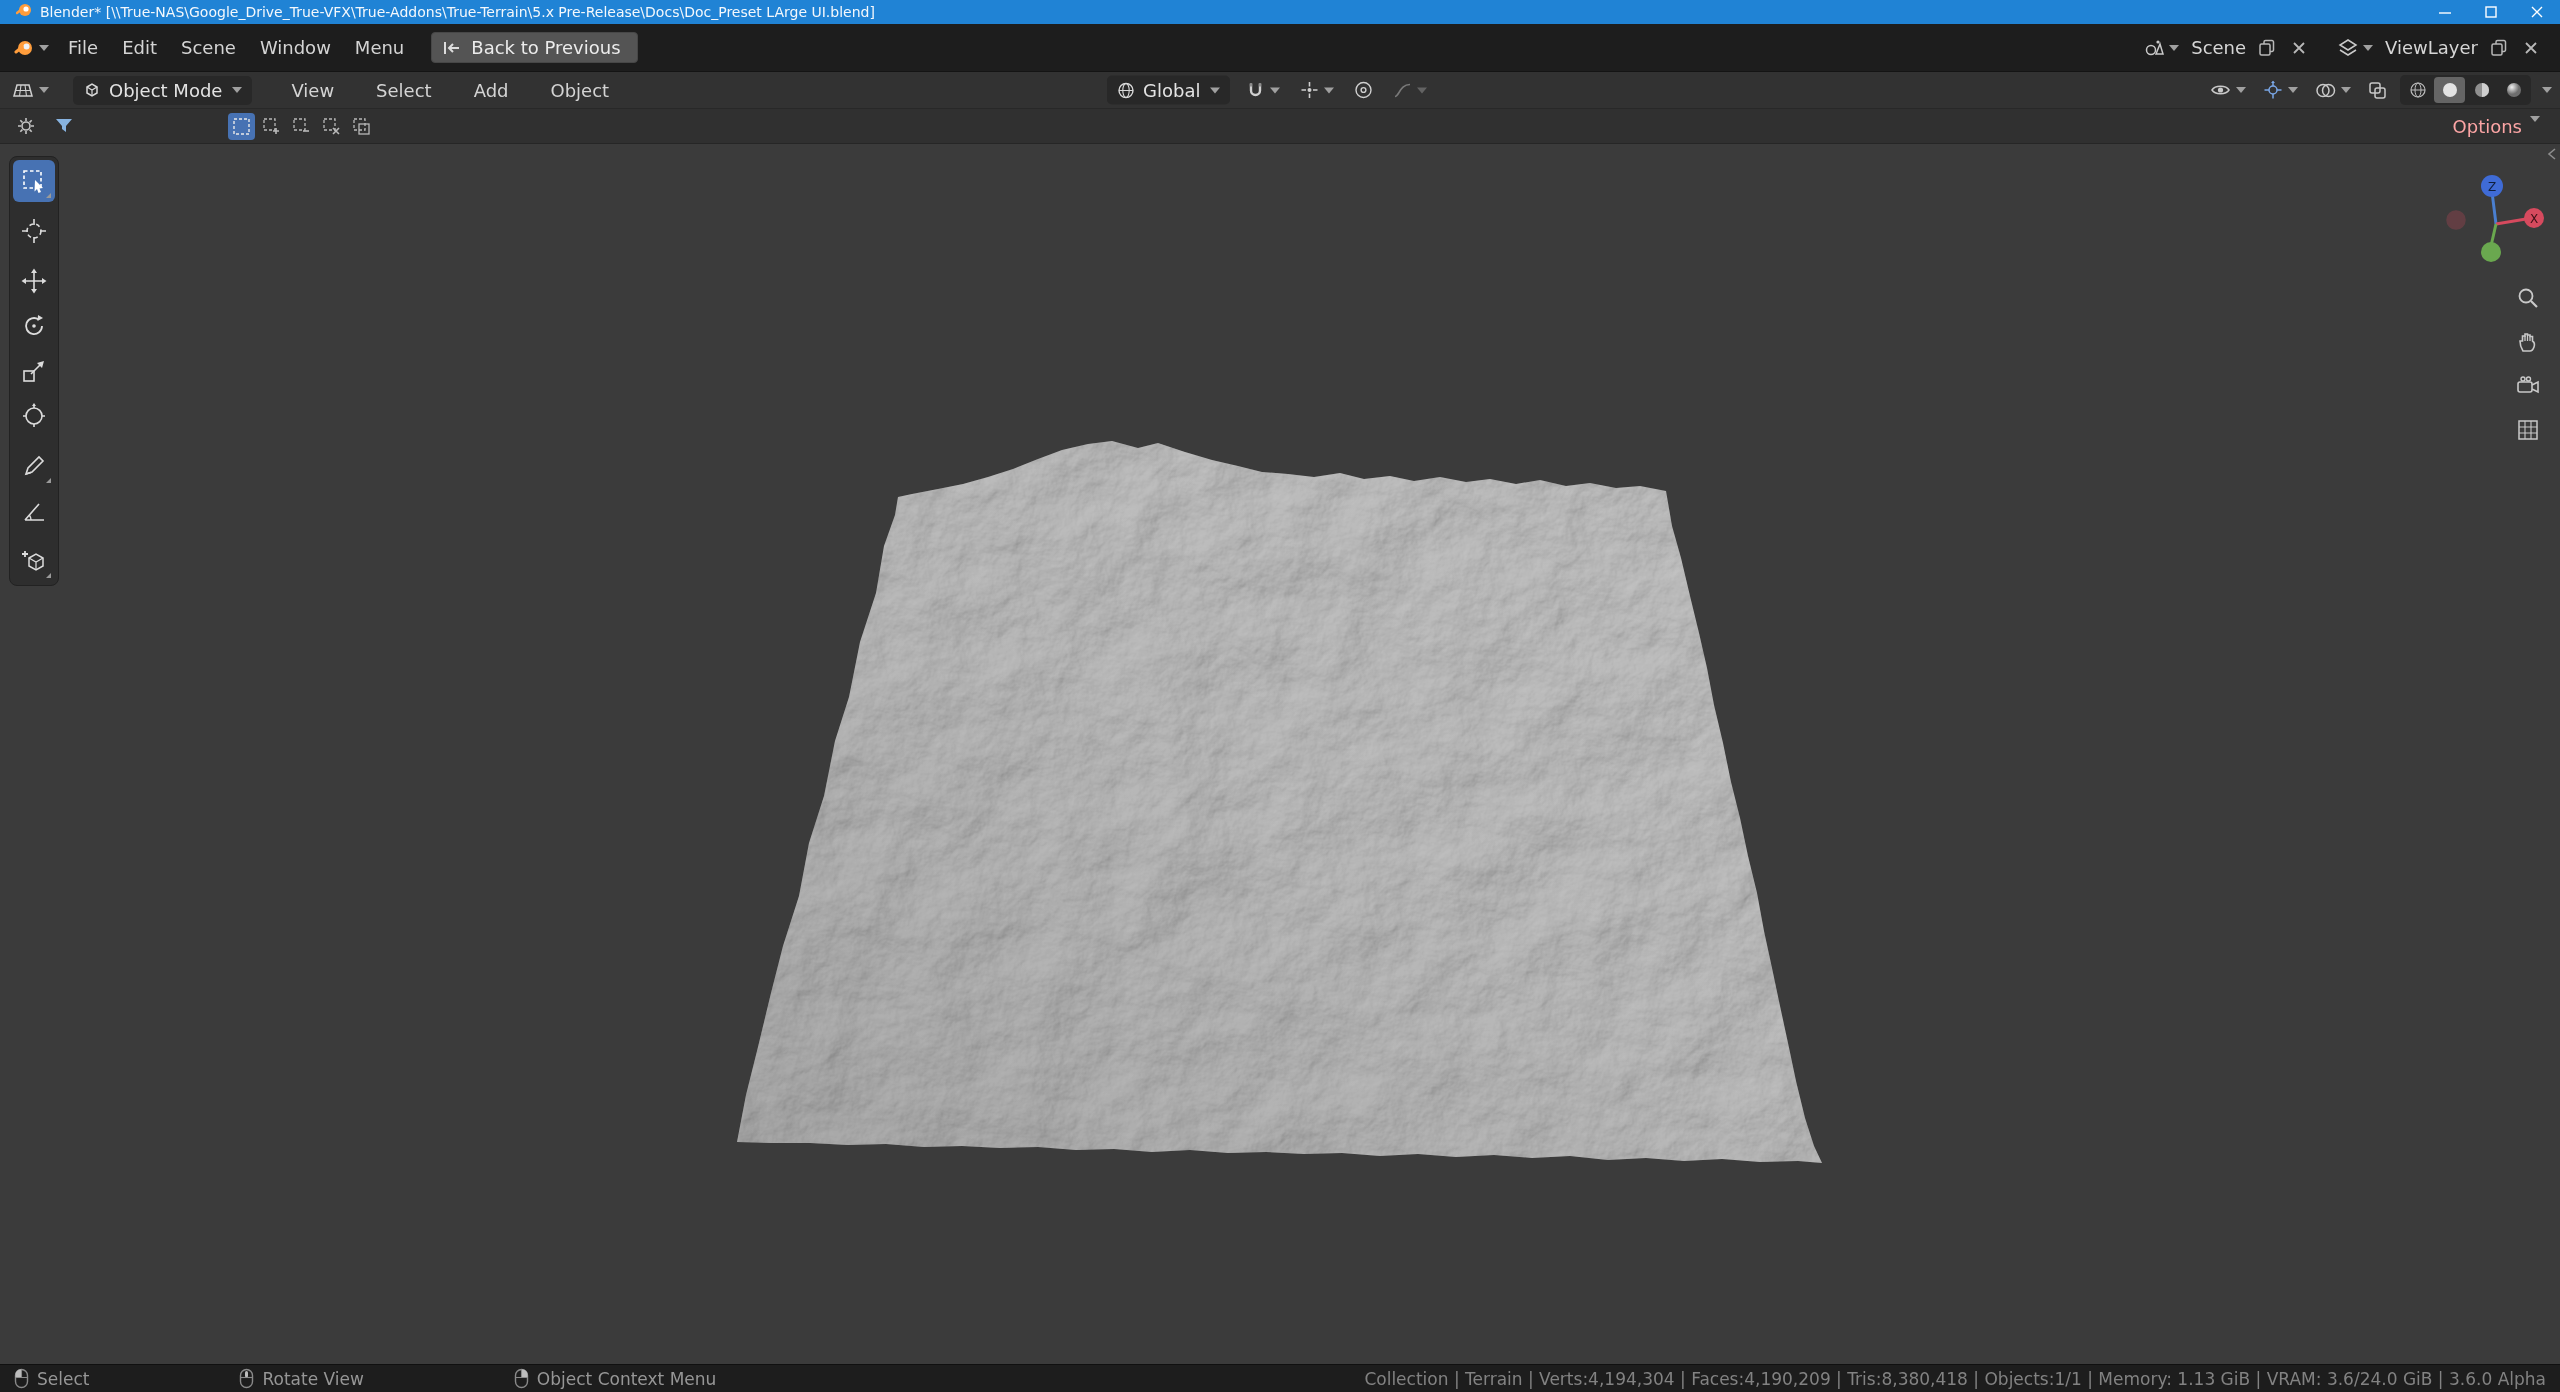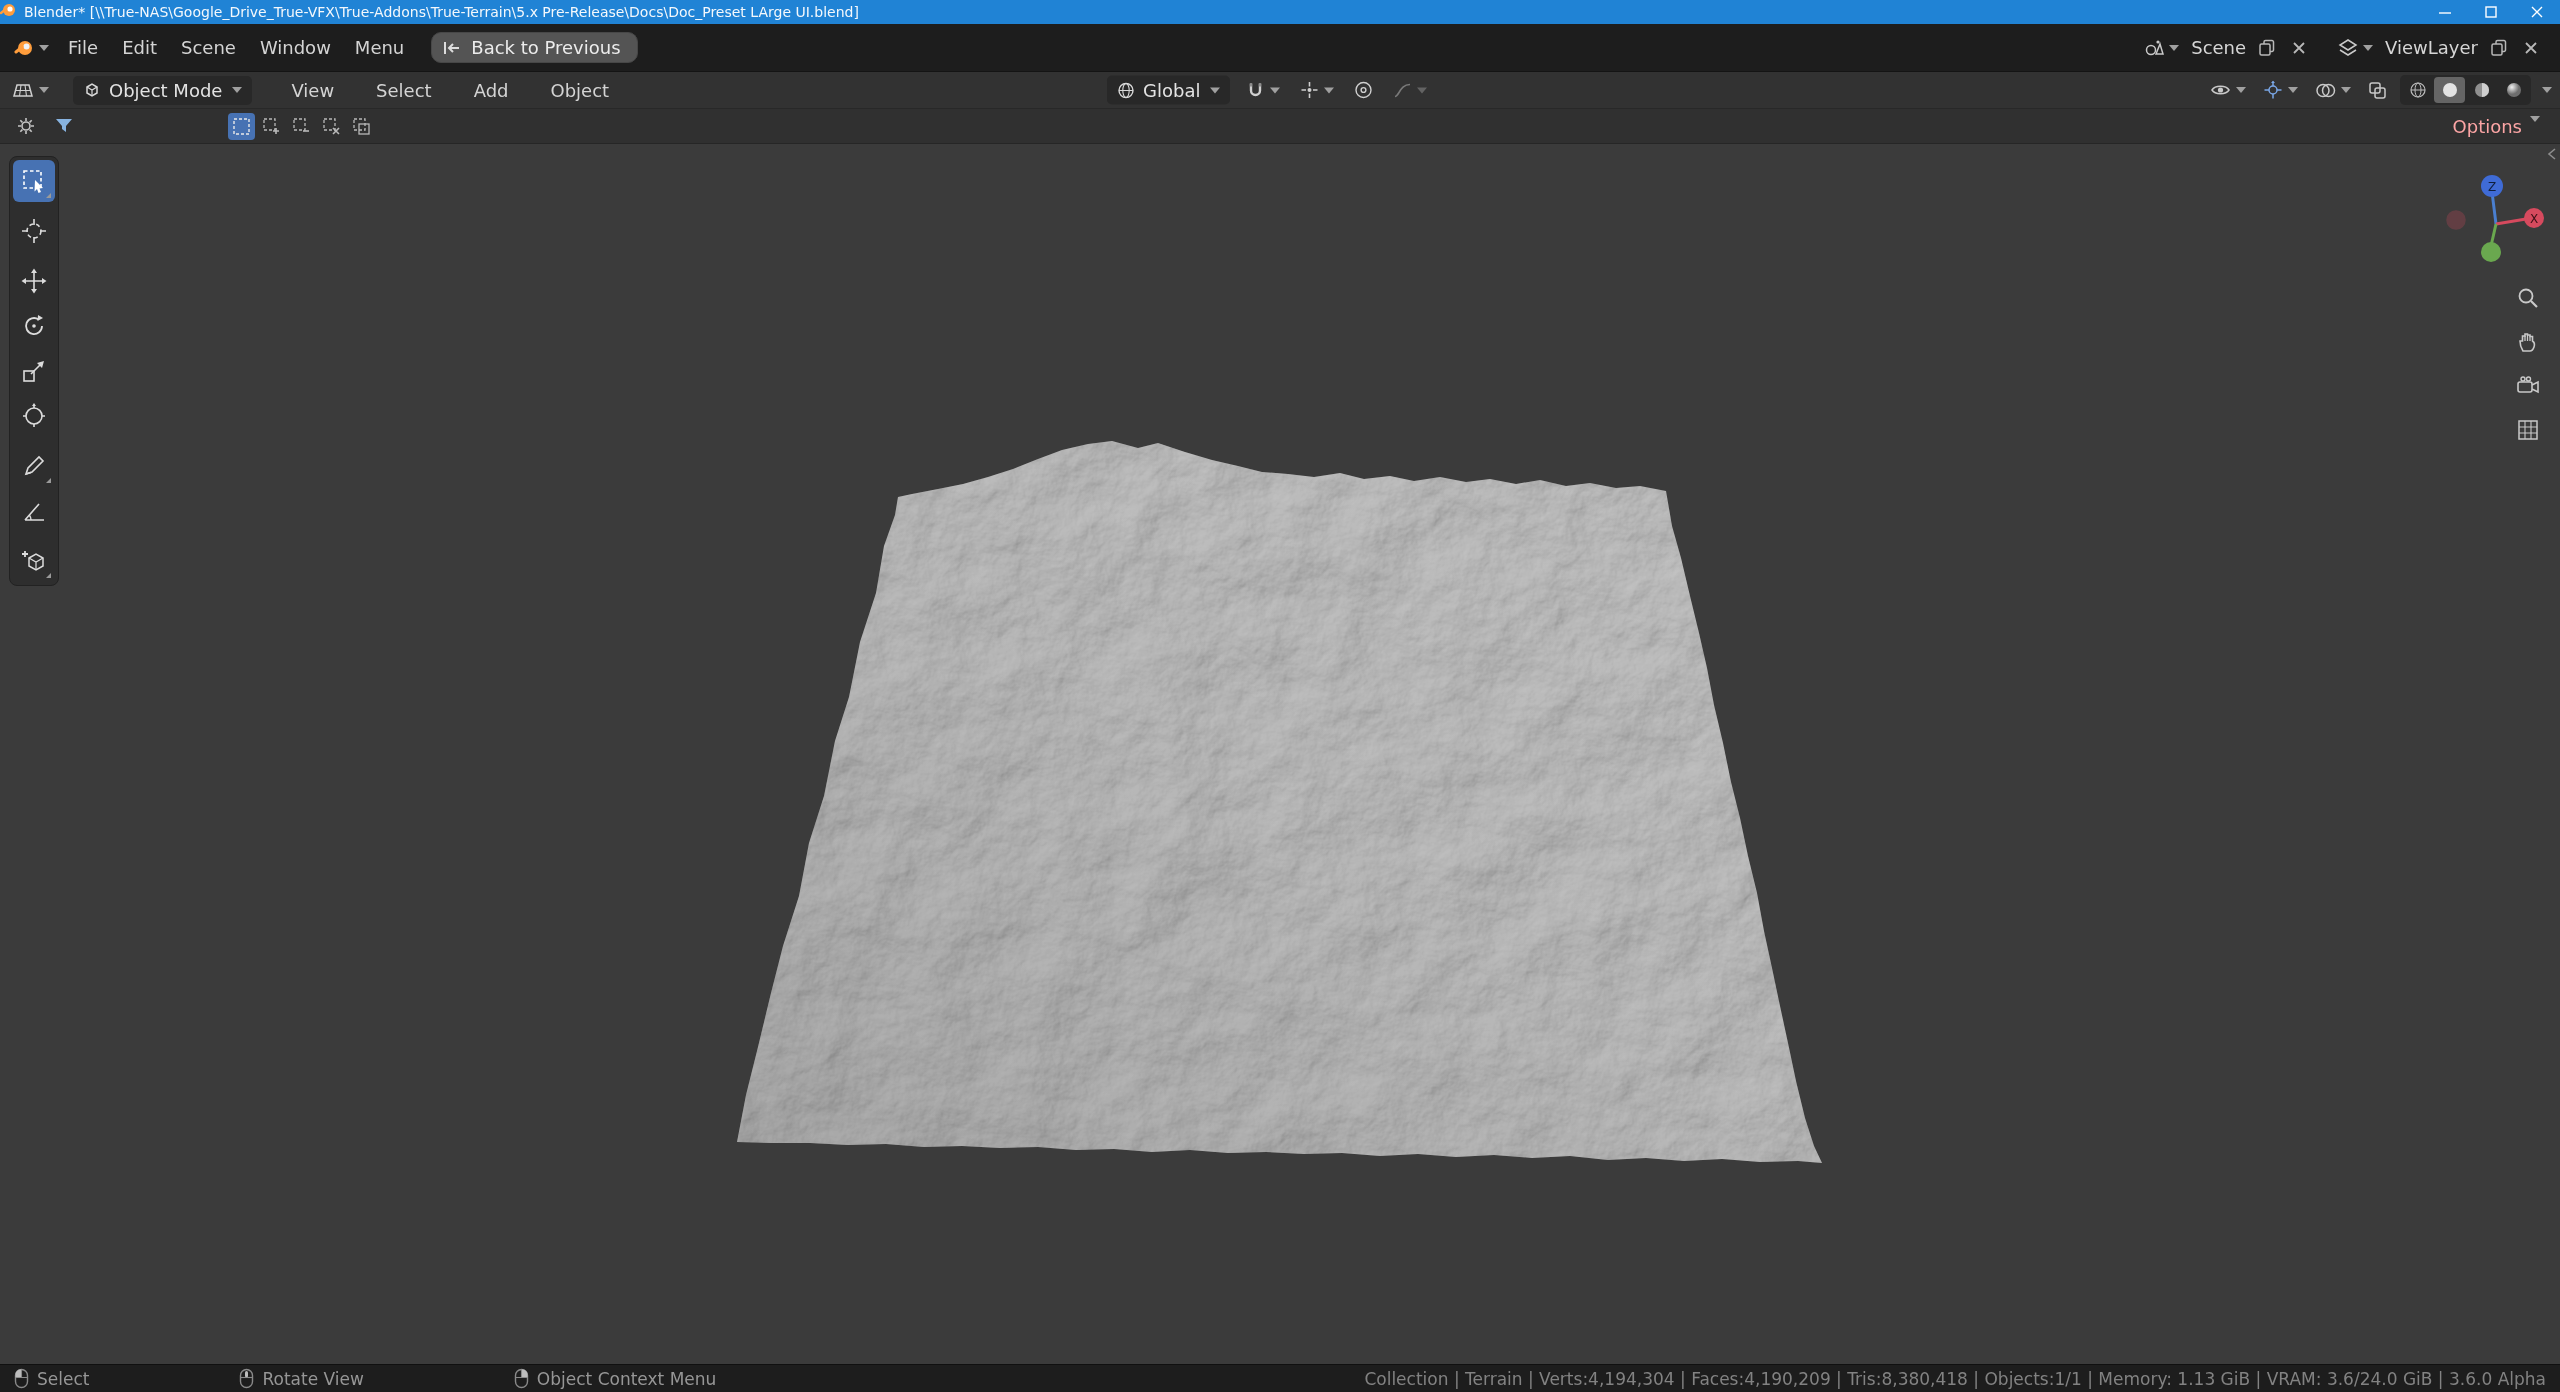--- a/index.html
+++ b/index.html
@@ -1,29 +1,29 @@
 <!DOCTYPE html>
 <html><head>
 <meta charset="utf-8">
 <style>
   *{box-sizing:border-box;margin:0;padding:0;user-select:none}
   html,body{width:2560px;height:1392px;background:#2b2b2b;font-family:"DejaVu Sans","Liberation Sans",sans-serif;overflow:hidden}
   .app{width:2560px;height:1392px;display:flex;flex-direction:column}
 
   
-  .titlebar{height:24px;background:#2083d5;display:flex;align-items:center;padding-left:0;gap:8px;flex:0 0 auto}
+  .titlebar{height:24px;background:#2083d5;display:flex;align-items:center;padding-left:16px;gap:8px;flex:0 0 auto}
   .titlebar .title-text{color:#f4f8fc;font-size:14px;white-space:nowrap}
   .win-controls{margin-left:auto;display:flex;height:100%}
   .win-btn{width:46px;height:100%;display:flex;align-items:center;justify-content:center}
 
   
   .menubar{height:48px;background:#1d1d1d;display:flex;align-items:center;padding:0 8px;gap:2px;flex:0 0 auto;border-bottom:1px solid #141414}
   .menu-item{color:#d4d4d4;font-size:18px;padding:3px 11px;border-radius:4px;cursor:default;white-space:nowrap}
   .logo-btn{display:flex;align-items:center;gap:3px;padding:2px 6px}
-  .back-btn{display:flex;align-items:center;gap:9px;background:#545454;border:1px solid #474747;color:#ececec;font-size:18px;padding:4px 16px 4px 10px;border-radius:10px;margin-left:14px;font-family:inherit;white-space:nowrap}
+  .back-btn{display:flex;align-items:center;gap:9px;background:#545454;border:1px solid #474747;color:#ececec;font-size:18px;padding:4px 16px 4px 10px;border-radius:4px;margin-left:14px;font-family:inherit;white-space:nowrap}
   .topbar-right{margin-left:auto;display:flex;align-items:center;gap:8px;padding-right:10px}
   .selector{display:flex;align-items:center;gap:7px;color:#d6d6d6;font-size:18px;white-space:nowrap}
   .caret{display:inline-block;width:0;height:0;border-left:5px solid transparent;border-right:5px solid transparent;border-top:6px solid #a0a0a0;margin-left:2px}
 
   
   .toolheader{height:37px;background:#323232;display:flex;align-items:center;padding:0 8px;gap:20px;flex:0 0 auto;position:relative;border-bottom:1px solid #282828}
   .dropdown-pill{display:flex;align-items:center;gap:8px;background:#282828;border-radius:5px;padding:4px 10px;color:#e3e3e3;font-size:18px;white-space:nowrap}
   .icon-btn{display:flex;align-items:center;gap:3px;padding:3px 4px;border-radius:4px}
   .th-center{position:absolute;left:1107px;top:50%;transform:translateY(-50%);display:flex;align-items:center;gap:12px}
   .th-right{position:absolute;right:8px;top:50%;transform:translateY(-50%);display:flex;align-items:center;gap:9px}

